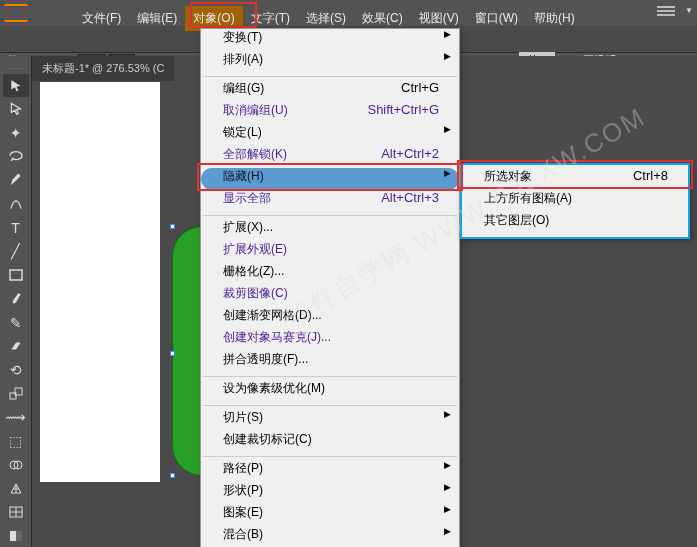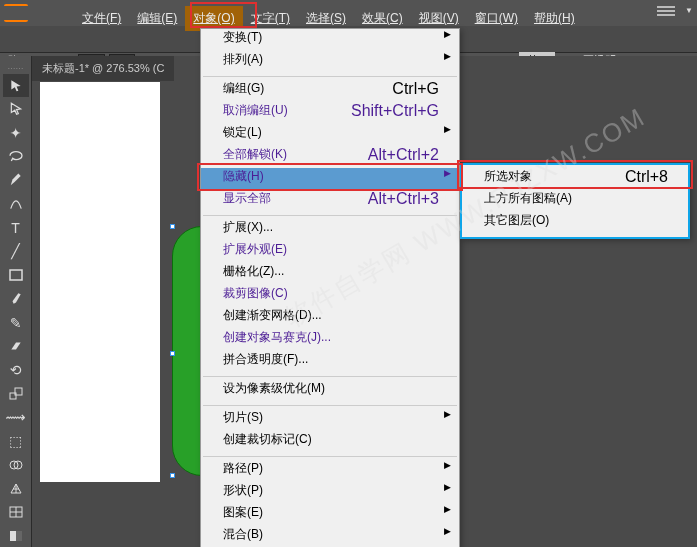--- a/index.html
+++ b/index.html
@@ -3,21 +3,21 @@
 <meta charset="utf-8">
 <style>
   * { margin: 0; padding: 0; box-sizing: border-box; font-family: "Microsoft YaHei", Arial, sans-serif; }
   body { width: 697px; height: 547px; background: #4a4a4a; overflow: hidden; position: relative; }
   
   .topbar { height: 26px; background: #535353; display: flex; align-items: center; padding: 0 4px; }
   .ai-logo { width: 24px; height: 18px; background: #ff7c00; color: #330000; font-weight: bold; font-size: 11px; display: flex; align-items: center; justify-content: center; border-radius: 2px; margin-right: 8px; }
   .home-icon { width: 18px; height: 18px; margin-right: 14px; }
   
   .menubar { height: 14px; background: #535353; display: flex; align-items: flex-start; padding-left: 74px; color: #e8e8e8; font-size: 12px; position: absolute; top: 6px; left: 0; right: 0; }
-  .menu-item { padding: 4px 8px; cursor: pointer; text-decoration: underline; }
+  .menu-item { padding: 4px 8px; cursor: pointer; }
   .menu-item.active { background: #a16207; }
   .red-box-menu { position: absolute; border: 2px solid #e03030; top: 2px; left: 190px; width: 67px; height: 26px; pointer-events: none; z-index: 50; }
   
   .option-row { height: 30px; background: #535353; border-top: 1px solid #2a2a2a; display: flex; align-items: center; padding: 0 8px; color: #e8e8e8; font-size: 11px; margin-top: 26px; }
   .path-label { margin-right: 50px; }
   .dropdown-btn { background: #3a3a3a; color: #ccc; font-size: 10px; padding: 2px 6px; margin-right: 4px; border: 1px solid #222; }
   .basic-label { background: #ccc; color: #000; padding: 1px 8px; margin-left: 380px; font-size: 11px; }
   .opacity-label { margin-left: 16px; }
   .opacity-val { background: #3a3a3a; padding: 1px 8px; margin-left: 4px; border: 1px solid #222; }
   
@@ -28,24 +28,24 @@
   .tool.sel { background: #3a3a3a; }
   
   .doc-area { flex: 1; background: #4a4a4a; position: relative; }
   .doc-tab { background: #3a3a3a; color: #ccc; font-size: 11px; padding: 5px 10px; display: inline-block; }
   .canvas { position: absolute; top: 26px; left: 8px; width: 120px; height: 400px; background: #fff; }
   .green-shape { position: absolute; top: 170px; left: 140px; width: 60px; height: 250px; background: #28a028; border: 1px solid #0b6e0b; border-top-left-radius: 30px; border-bottom-left-radius: 30px; }
   .handle { width: 5px; height: 5px; background: #fff; border: 1px solid #3692e8; position: absolute; }
   
   .dropdown { position: absolute; top: 28px; left: 200px; width: 260px; background: #f0f0f0; border: 1px solid #999; box-shadow: 2px 2px 6px rgba(0,0,0,0.3); z-index: 100; font-size: 12px; color: #000; }
   .dd-item { height: 22px; display: flex; align-items: flex-start; padding: 0 20px 0 22px; cursor: default; position: relative; }
-  .dd-item.hover { background: #5b9bd0; color: #4c1d95; }
+  .dd-item.hover { background: #5b9bd0; color: #0f172a; border-radius: 11px; }
   .dd-item.disabled { color: #4c1d95; }
   .dd-label { flex: 1; }
-  .dd-shortcut { color: inherit; font-size: 16px; }
+  .dd-shortcut { color: inherit; font-size: 13px; }
   .dd-arrow { position: absolute; right: 8px; font-size: 9px; }
   .dd-sep { height: 1px; background: #ccc; margin: 3px 2px; }
   
   .red-box-hide { position: absolute; border: 2px solid #e03030; top: 163px; left: 197px; width: 266px; height: 28px; pointer-events: none; z-index: 150; }
   
   .submenu { position: absolute; top: 163px; left: 460px; width: 230px; background: #f0f0f0; border: 2px solid #0ea5e9; box-shadow: 2px 2px 6px rgba(0,0,0,0.3); z-index: 120; font-size: 12px; color: #000; padding: 3px 0; }
   .red-box-sub { position: absolute; border: 2px solid #e03030; top: 160px; left: 457px; width: 236px; height: 29px; pointer-events: none; z-index: 160; }
   
   .arrange-icon { margin-left: auto; margin-right: 10px; width: 18px; height: 12px; display: flex; flex-direction: column; gap: 2px; }
   .arrange-icon div { height: 2px; background: #bbb; }

